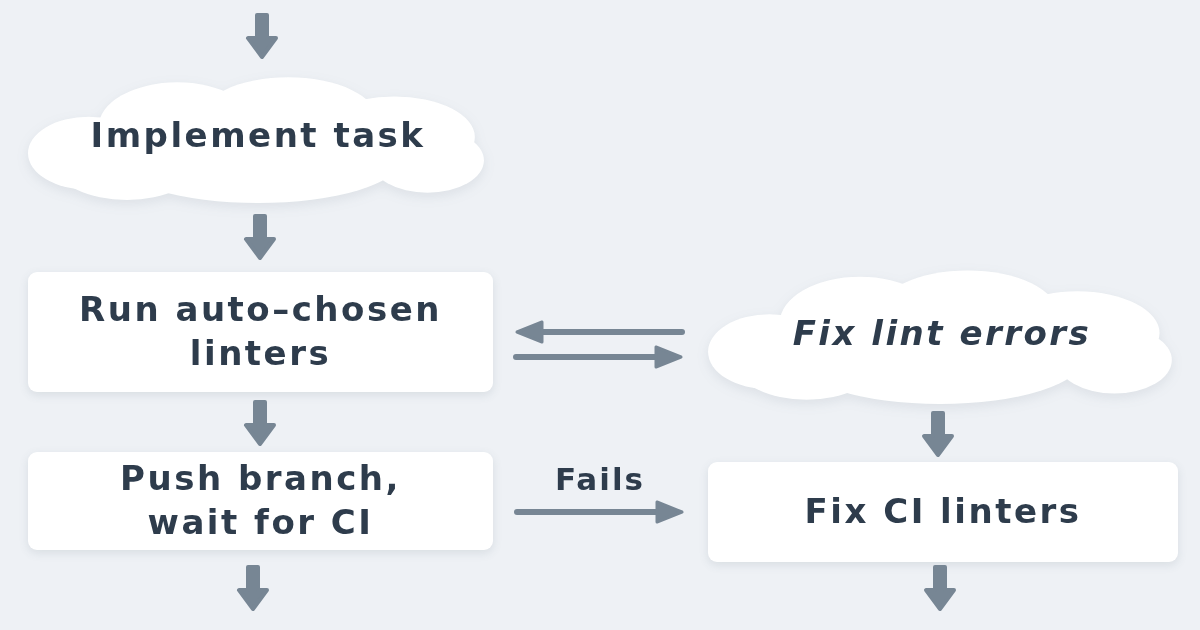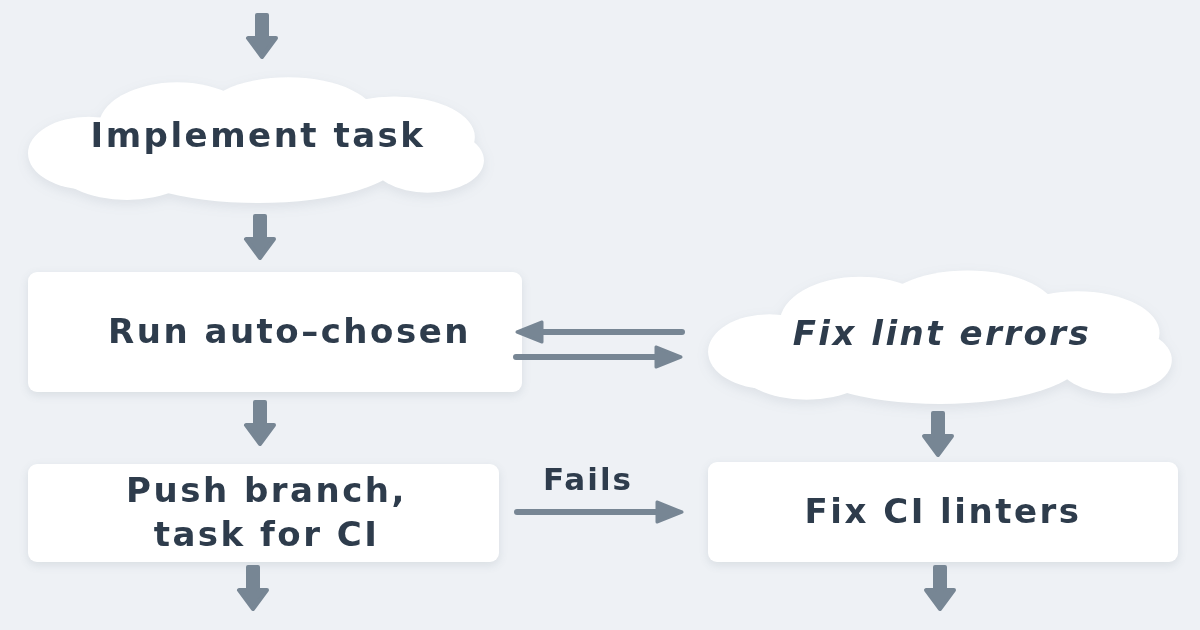--- a/index.html
+++ b/index.html
@@ -75,22 +75,23 @@
     </svg>
     <span class="cloud-label">Implement task</span>
   </div>
 
   <div class="arrow" style="left:242px;top:213px;">
     <svg width="36" height="48" viewBox="0 0 36 48">
       <path d="M13 3 L23 3 L23 26 L32 26 L18 45 L4 26 L13 26 Z" fill="var(--arrow)" stroke="var(--arrow)" stroke-width="4" stroke-linejoin="round"></path>
     </svg>
   </div>
 
-  <div class="node-rect" style="left:28px;top:272px;width:465px;height:120px;padding-left:29px;">
+  <div class="node-rect" style="left:28px;top:272px;width:465px;height:120px;">
     <span>Run auto–chosen</span>
+    <span>linters</span>
   </div>
 
   <div class="arrow" style="left:510px;top:319px;">
     <svg width="178" height="26" viewBox="0 0 178 26" class="flip-h">
       <line x1="6" y1="13" x2="146" y2="13" stroke="var(--arrow)" stroke-width="6" stroke-linecap="round"></line>
       <path d="M146 3 L146 23 L171 13 Z" fill="var(--arrow)" stroke="var(--arrow)" stroke-width="3" stroke-linejoin="round"></path>
     </svg>
   </div>
   <div class="arrow" style="left:510px;top:344px;">
     <svg width="178" height="26" viewBox="0 0 178 26">
@@ -119,26 +120,26 @@
       <path d="M13 3 L23 3 L23 26 L32 26 L18 45 L4 26 L13 26 Z" fill="var(--arrow)" stroke="var(--arrow)" stroke-width="4" stroke-linejoin="round"></path>
     </svg>
   </div>
 
   <div class="arrow" style="left:920px;top:410px;">
     <svg width="36" height="48" viewBox="0 0 36 48">
       <path d="M13 3 L23 3 L23 26 L32 26 L18 45 L4 26 L13 26 Z" fill="var(--arrow)" stroke="var(--arrow)" stroke-width="4" stroke-linejoin="round"></path>
     </svg>
   </div>
 
-  <div class="node-rect" style="left:28px;top:464px;width:465px;height:98px;padding-left:6px;">
+  <div class="node-rect" style="left:28px;top:452px;width:465px;height:98px;">
     <span>Push branch,</span>
-    <span>task for CI</span>
+    <span>wait for CI</span>
   </div>
 
-  <div class="edge-label" style="left:500px;top:461px;width:176px;">Fails</div>
+  <div class="edge-label" style="left:512px;top:461px;width:176px;">Fails</div>
   <div class="arrow" style="left:512px;top:499px;">
     <svg width="176" height="26" viewBox="0 0 176 26">
       <line x1="5" y1="13" x2="145" y2="13" stroke="var(--arrow)" stroke-width="6" stroke-linecap="round"></line>
       <path d="M145 3 L145 23 L170 13 Z" fill="var(--arrow)" stroke="var(--arrow)" stroke-width="3" stroke-linejoin="round"></path>
     </svg>
   </div>
 
   <div class="node-rect" style="left:708px;top:462px;width:470px;height:100px;">
     <span>Fix CI linters</span>
   </div>

